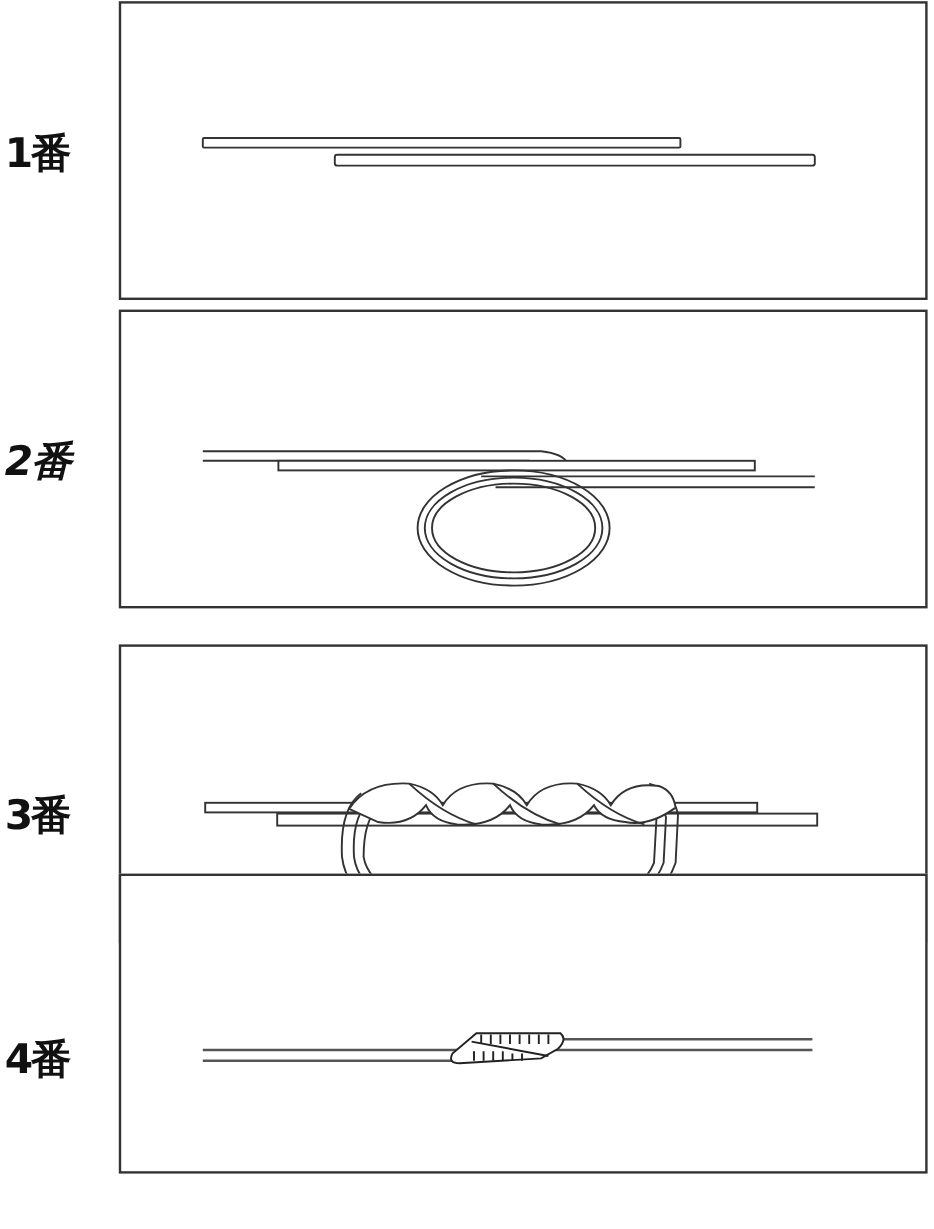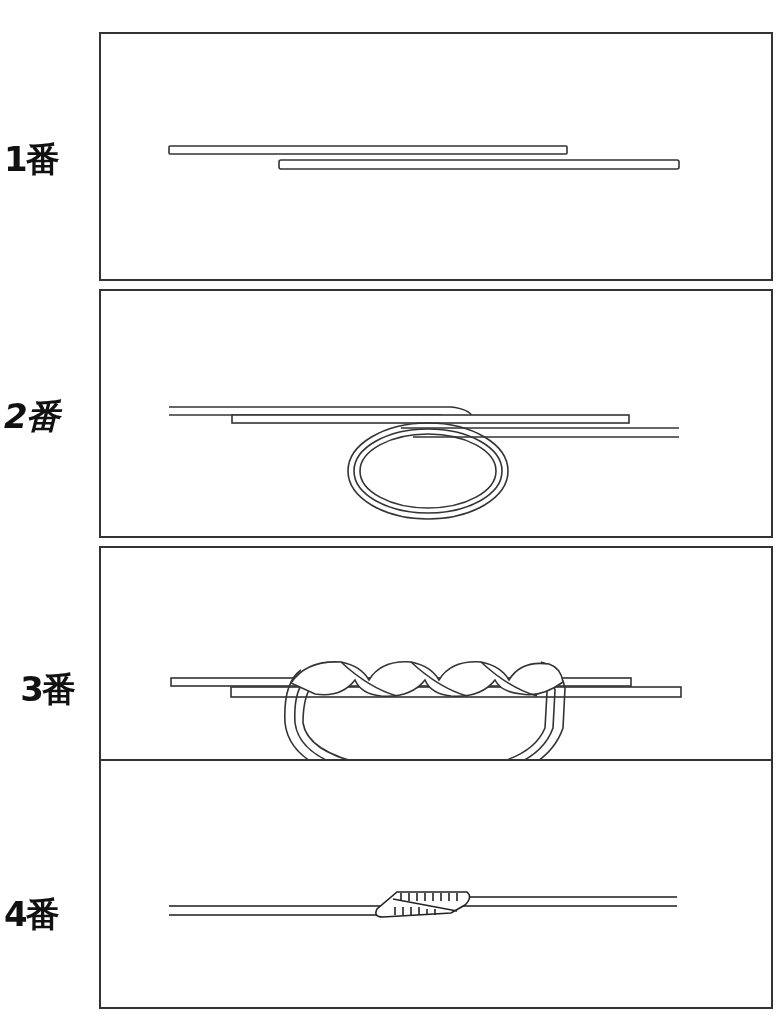--- a/index.html
+++ b/index.html
@@ -1,17 +1,17 @@
 <!DOCTYPE html>
 <html><head>
 <meta charset="utf-8">
 <style>
   html, body { margin:0; padding:0; background:#ffffff; }
   body { width:778px; height:1024px; position:relative; overflow:hidden; font-family:"DejaVu Sans", sans-serif; }
-  .step { position:absolute; left:0; width:778px;margin-top:31px; }
+  .step { position:absolute; left:0; width:778px; }
   .label { position:absolute; left:4px; width:70px; font-size:34px; font-weight:bold; color:#111; letter-spacing:-2px; line-height:40px; }
   .panel { position:absolute; left:99px; width:674px; border:2px solid #333; background:#fff; box-sizing:border-box; }
   .panel svg { position:absolute; left:0; top:0; }
 </style>
 </head>
 <body>
 
 <div class="step" style="top:0;height:252px;">
   <div class="label" style="top:108px;">1番</div>
   <div class="panel" style="top:1px;height:249px;">
@@ -39,21 +39,21 @@
         <path d="M312 146 L578 146"></path>
 
         <ellipse cx="327" cy="180" rx="80" ry="48"></ellipse>
         <ellipse cx="327" cy="180" rx="74" ry="42"></ellipse>
         <ellipse cx="327" cy="180" rx="68" ry="37"></ellipse>
       </g>
     </svg>
   </div>
 </div>
 
-<div class="step" style="top:514px;height:252px;text-align:right;">
+<div class="step" style="top:536px;height:252px;">
   <div class="label" style="top:124px;">3番</div>
   <div class="panel" style="top:1px;height:249px;">
     <svg width="674" height="249">
       <g fill="#fff" stroke="#333" stroke-width="1.6">
         <rect x="70" y="130" width="460" height="8"></rect>
         <rect x="130" y="139" width="450" height="10"></rect>
 
         <path fill="none" d="M200 122 Q182 135 184 175 Q190 228 300 238 Q440 244 462 180 L464 140 Q460 120 440 114"></path>
         <path fill="none" d="M208 128 Q192 140 194 175 Q200 220 300 230 Q432 236 452 180 L454 142 Q450 126 432 120"></path>
         <path fill="none" d="M214 134 Q202 145 202 175 Q208 212 300 222 Q424 228 444 180 L446 144 Q442 132 426 126"></path>

